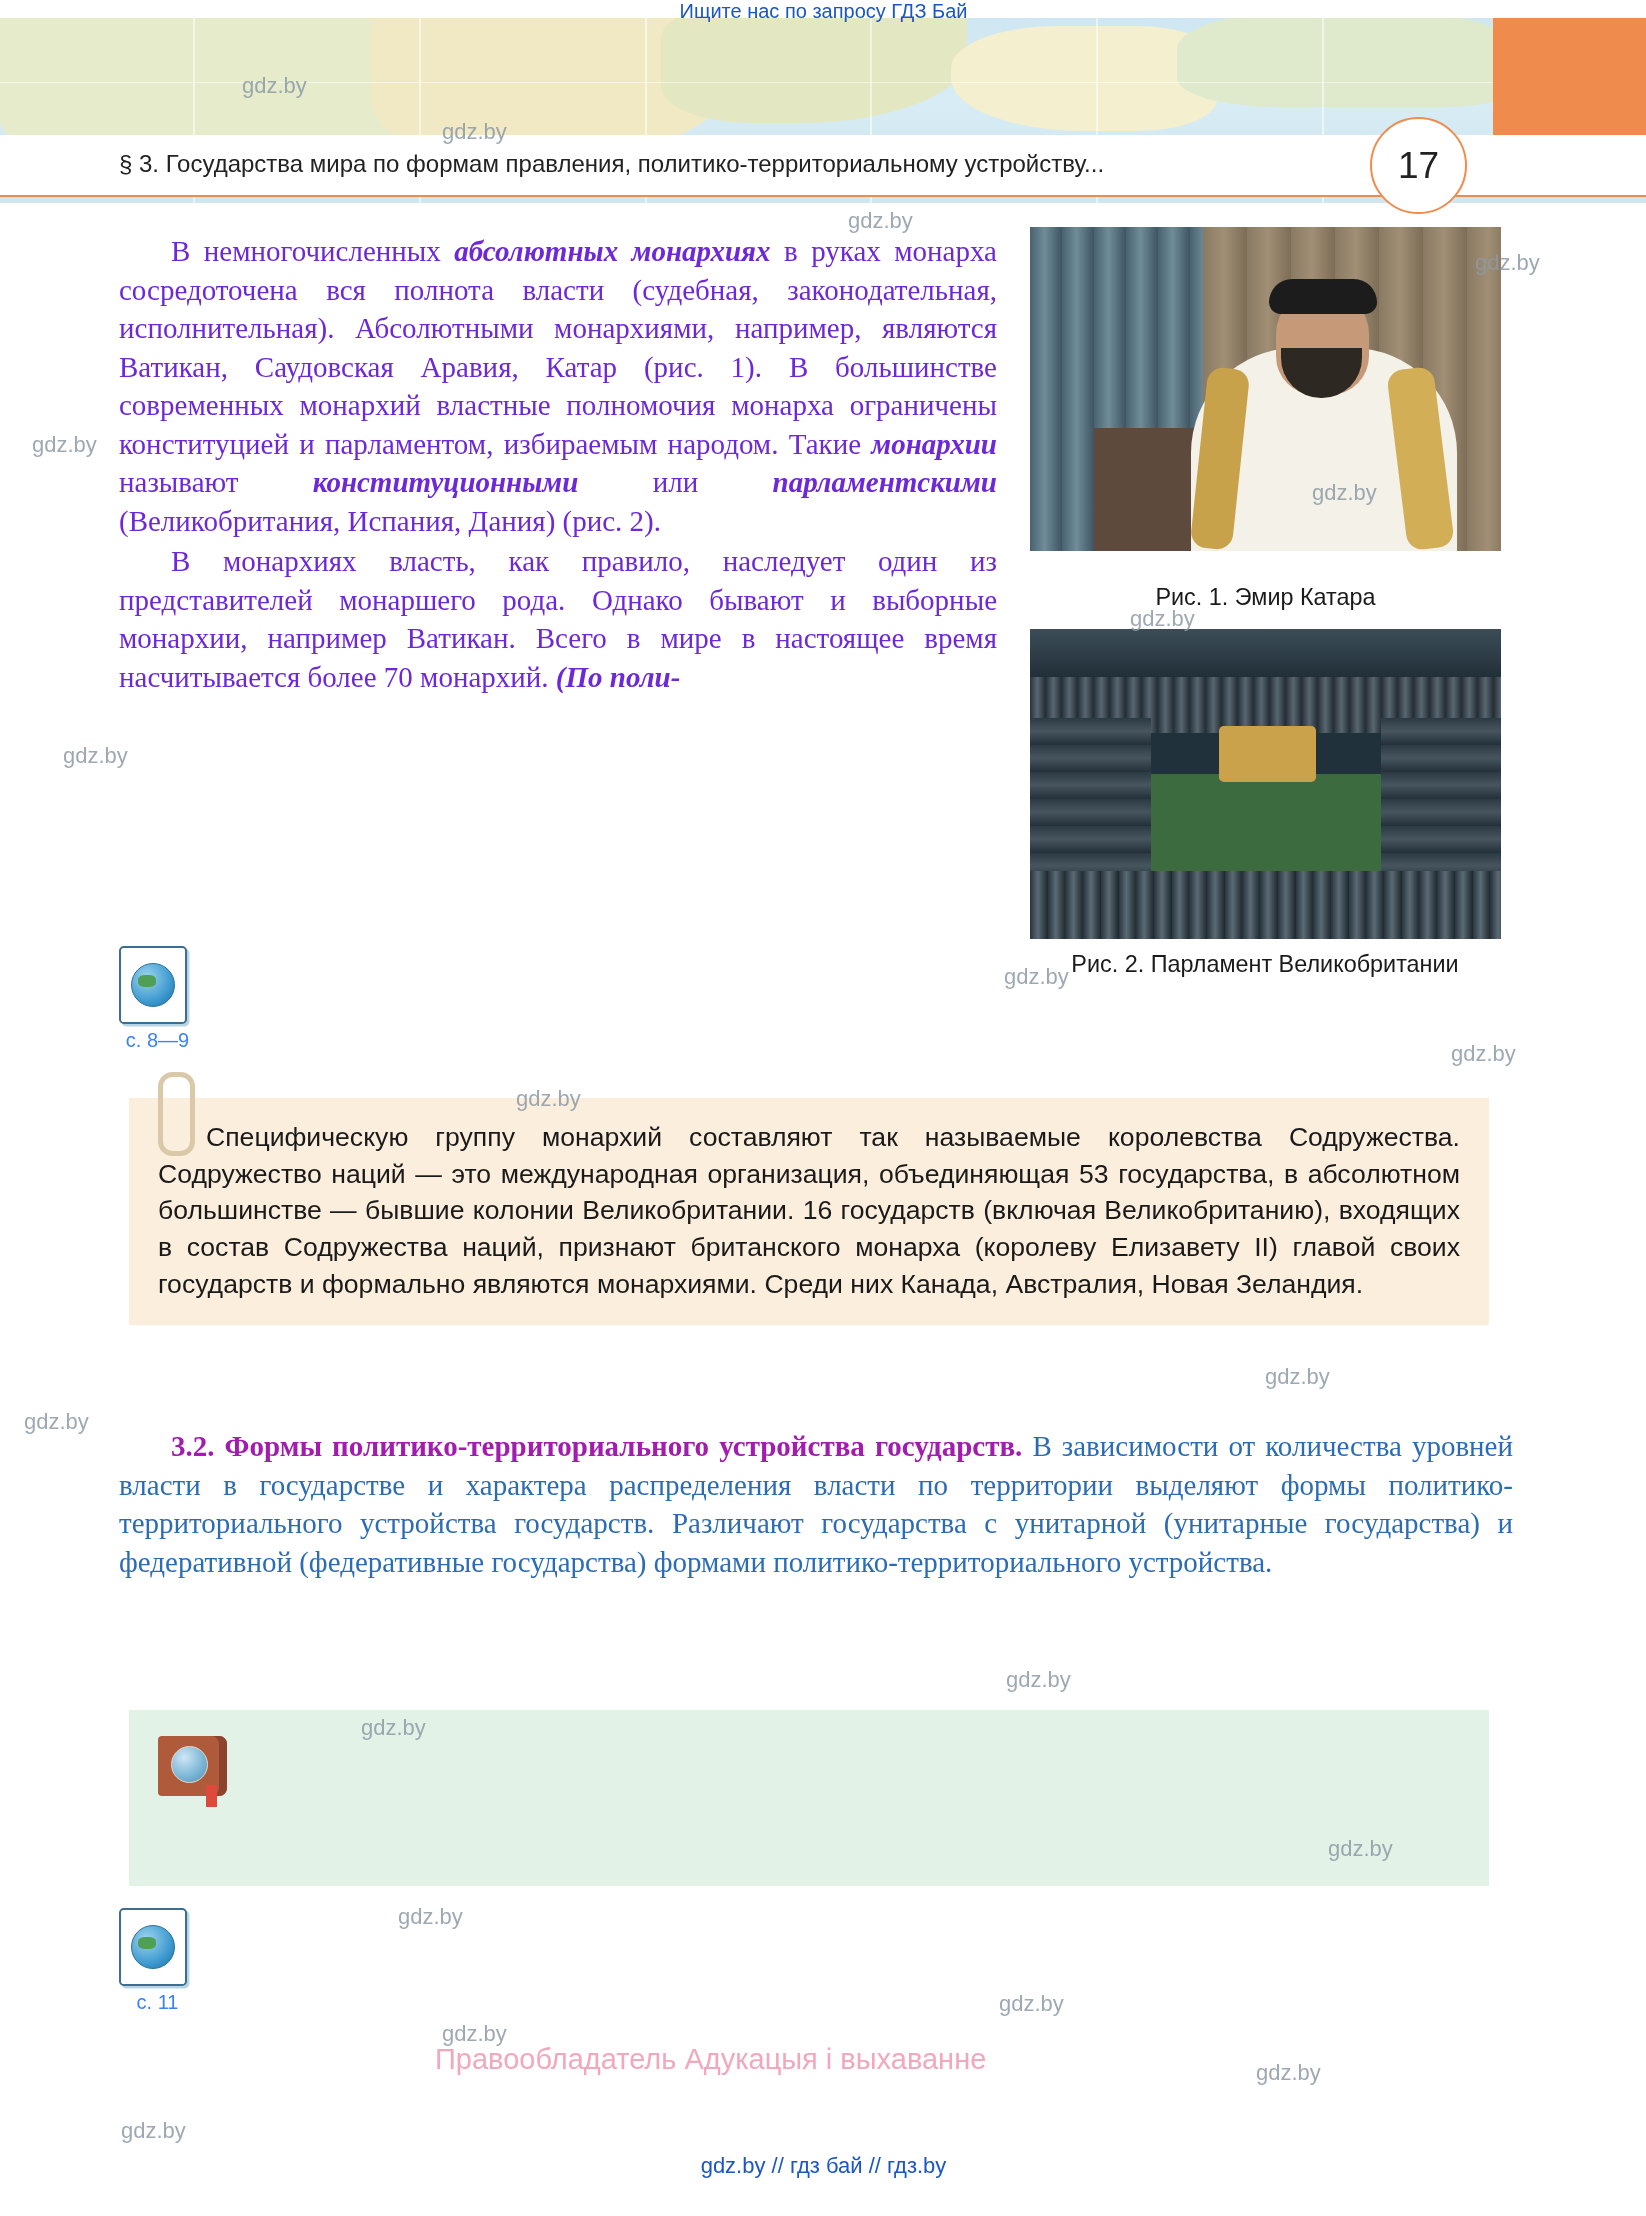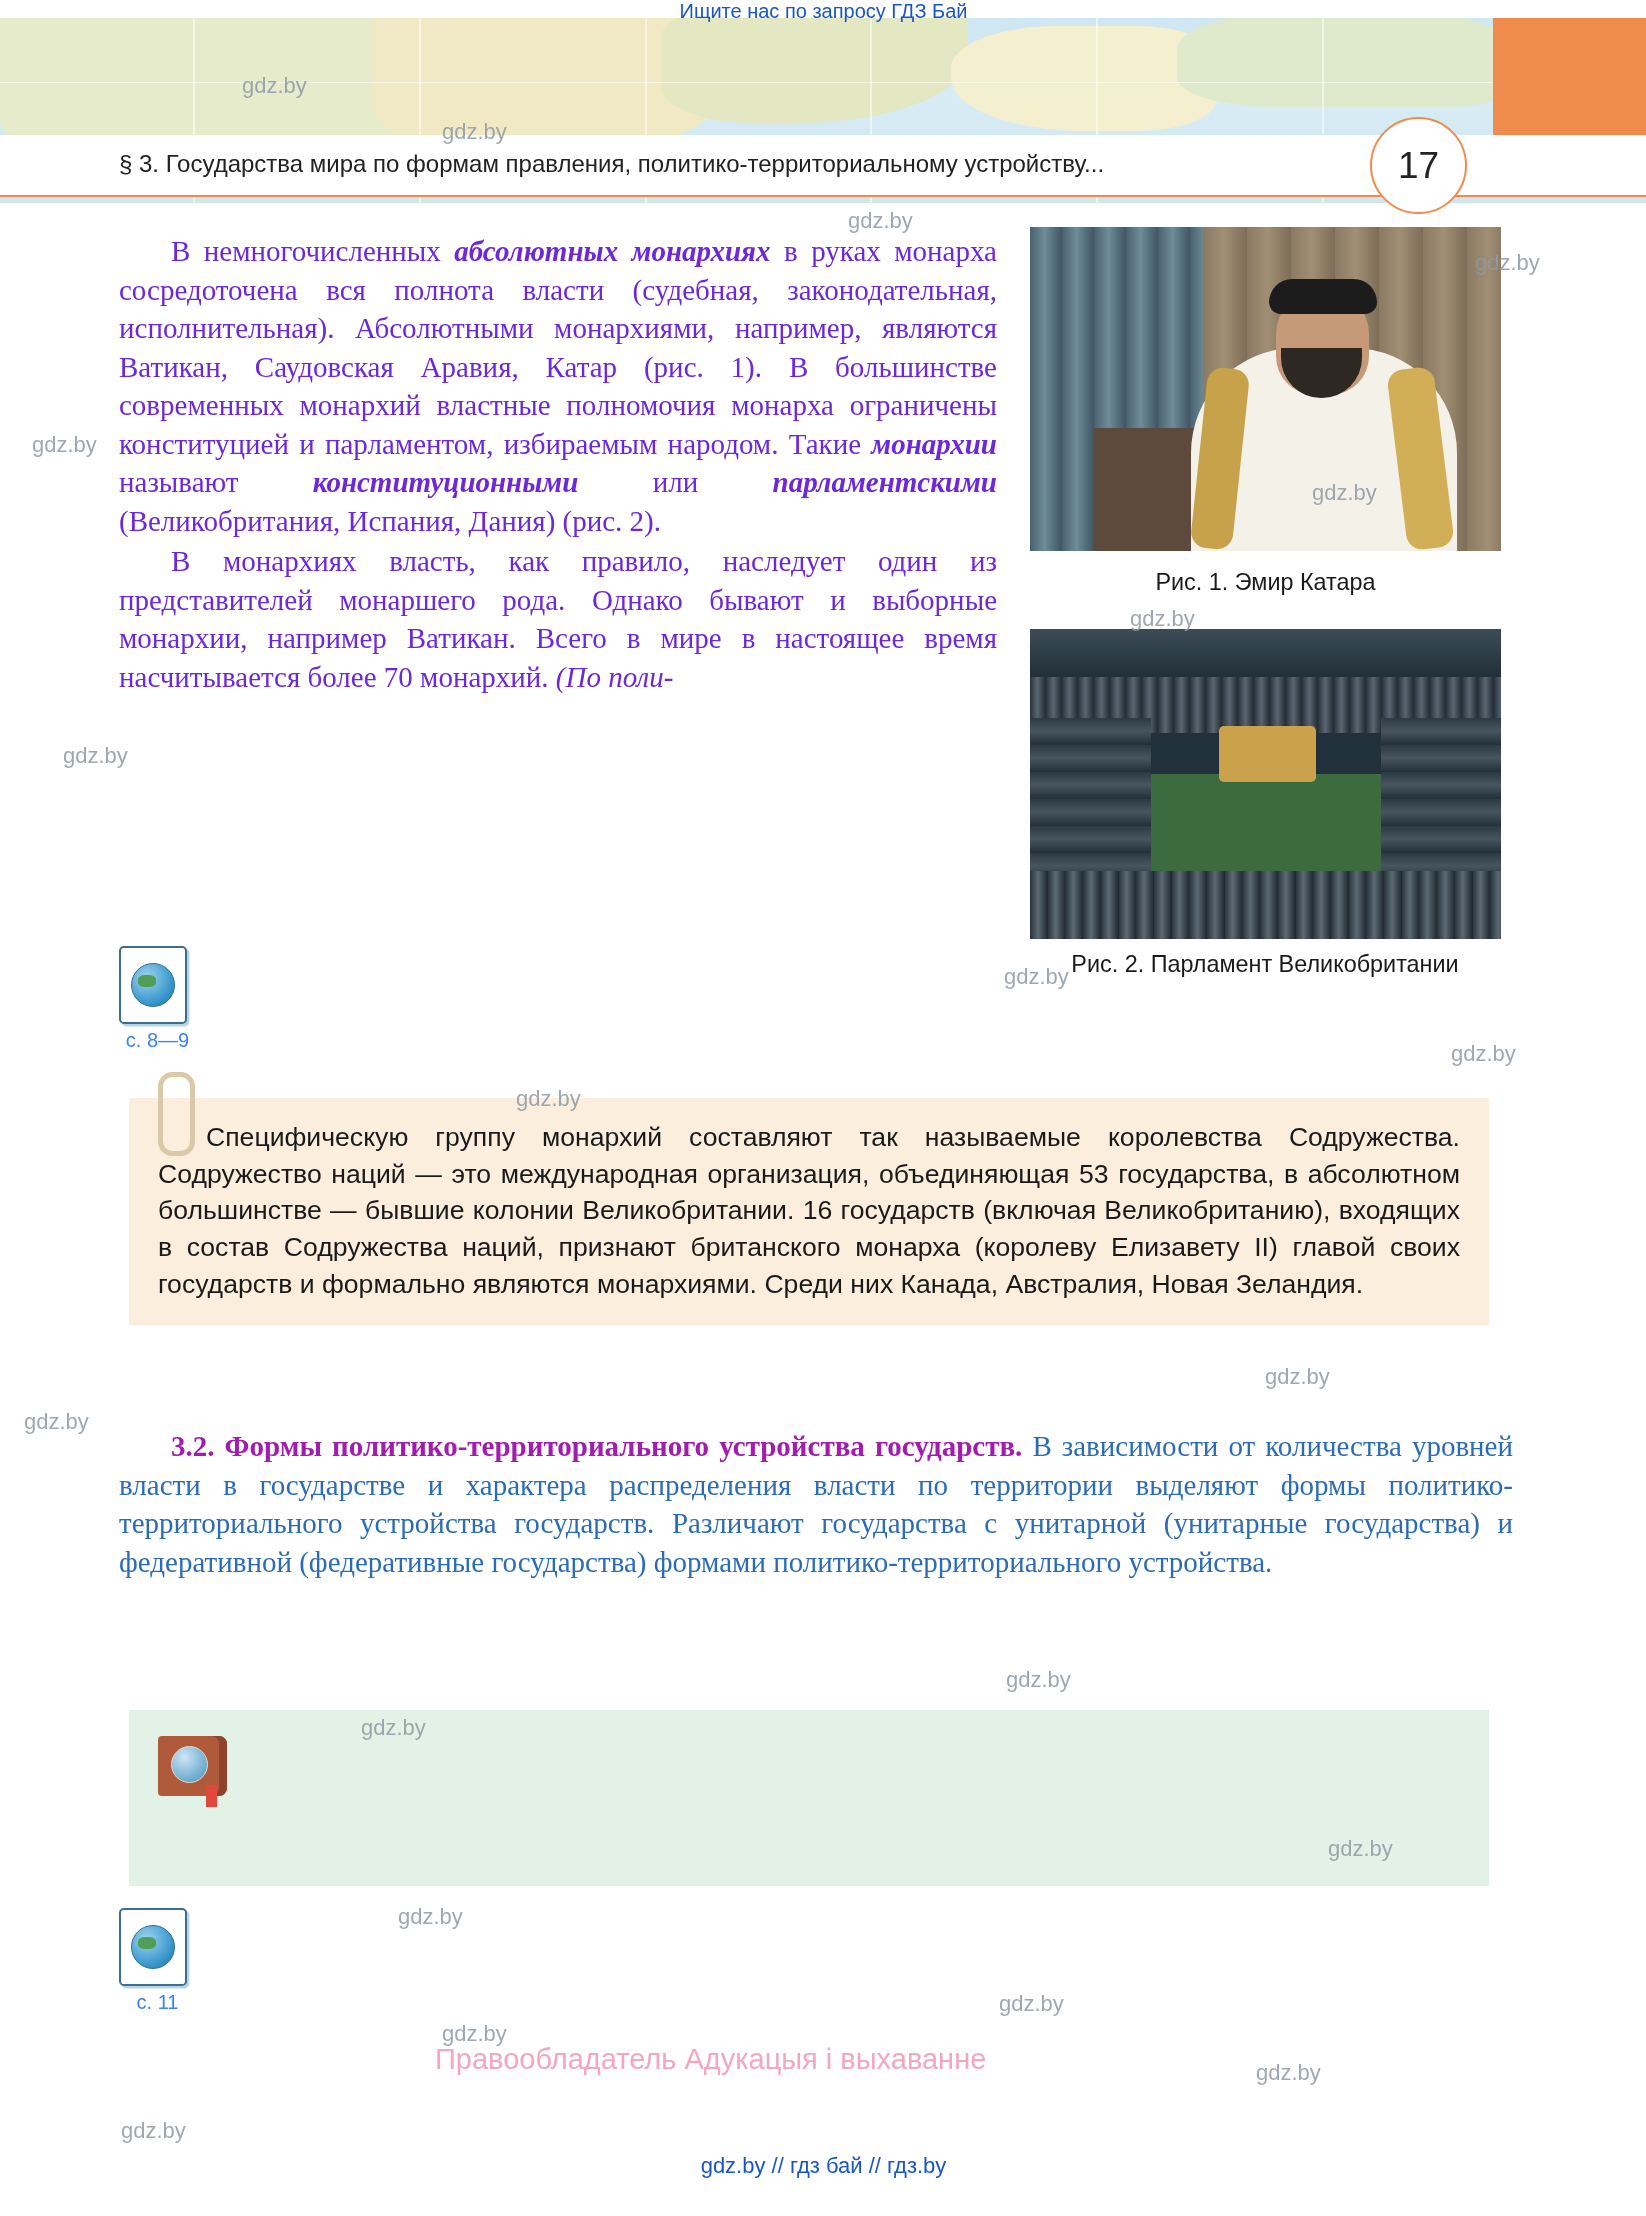--- a/index.html
+++ b/index.html
@@ -133,21 +133,21 @@
     margin: 0 0 0 0;
     font-size: 29px;
     line-height: 1.33;
     text-align: justify;
     color: #6d28d9;
     text-indent: 52px;
     font-family: "Liberation Serif", serif;
   }
   p.body.second { margin-top: 1.6px; }
   b.bi { font-weight: bold; font-style: italic; }
-  i.it { font-style: italic; }
+  i.it { font-style: italic; font-weight: bold; }
 
   
   .fig1 {
     position: absolute;
     left: 1030px;
     top: 227px;
     width: 471px;
     height: 324px;
     overflow: hidden;
   }
@@ -192,21 +192,21 @@
     position: absolute; left: 64px; top: 201px; width: 121px; height: 123px;
     background: #5d4a3c;
   }
   .cap {
     position: absolute;
     font-family: "Liberation Sans", sans-serif;
     font-size: 23.4px;
     color: #1a1a1a;
     text-align: center;
   }
-  .cap1 { left: 1030px; top: 569px; width: 471px; }
+  .cap1 { left: 1030px; top: 584px; width: 471px; }
 
   .fig2 {
     position: absolute;
     left: 1030px;
     top: 629px;
     width: 471px;
     height: 310px;
     overflow: hidden;
     background: #20313c;
   }

